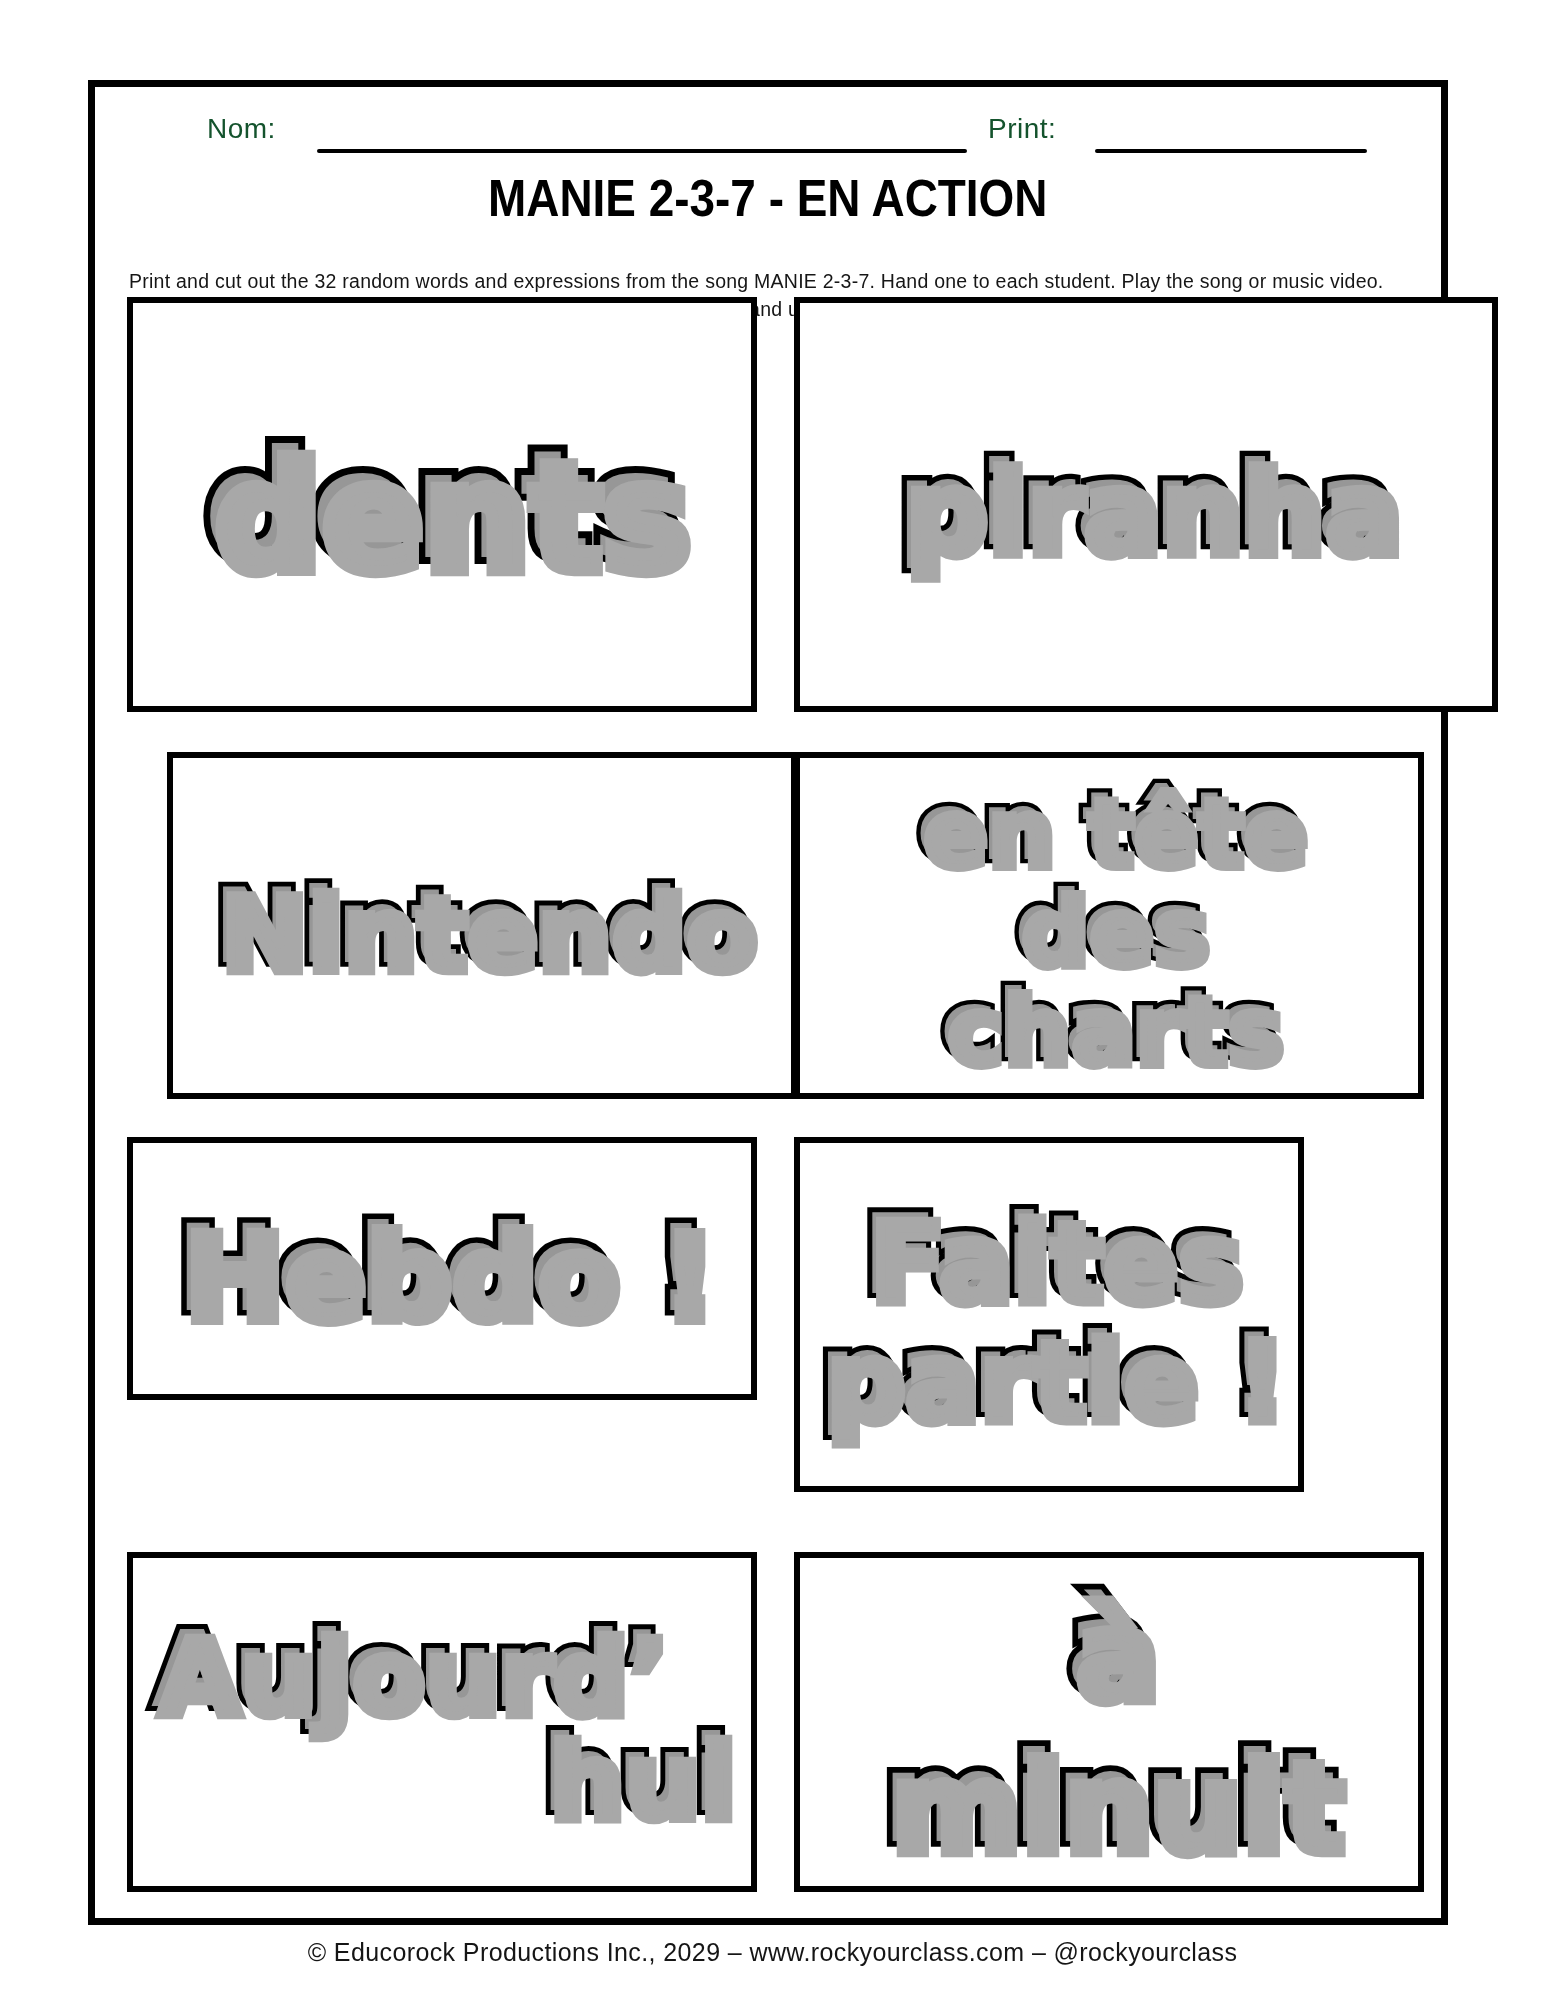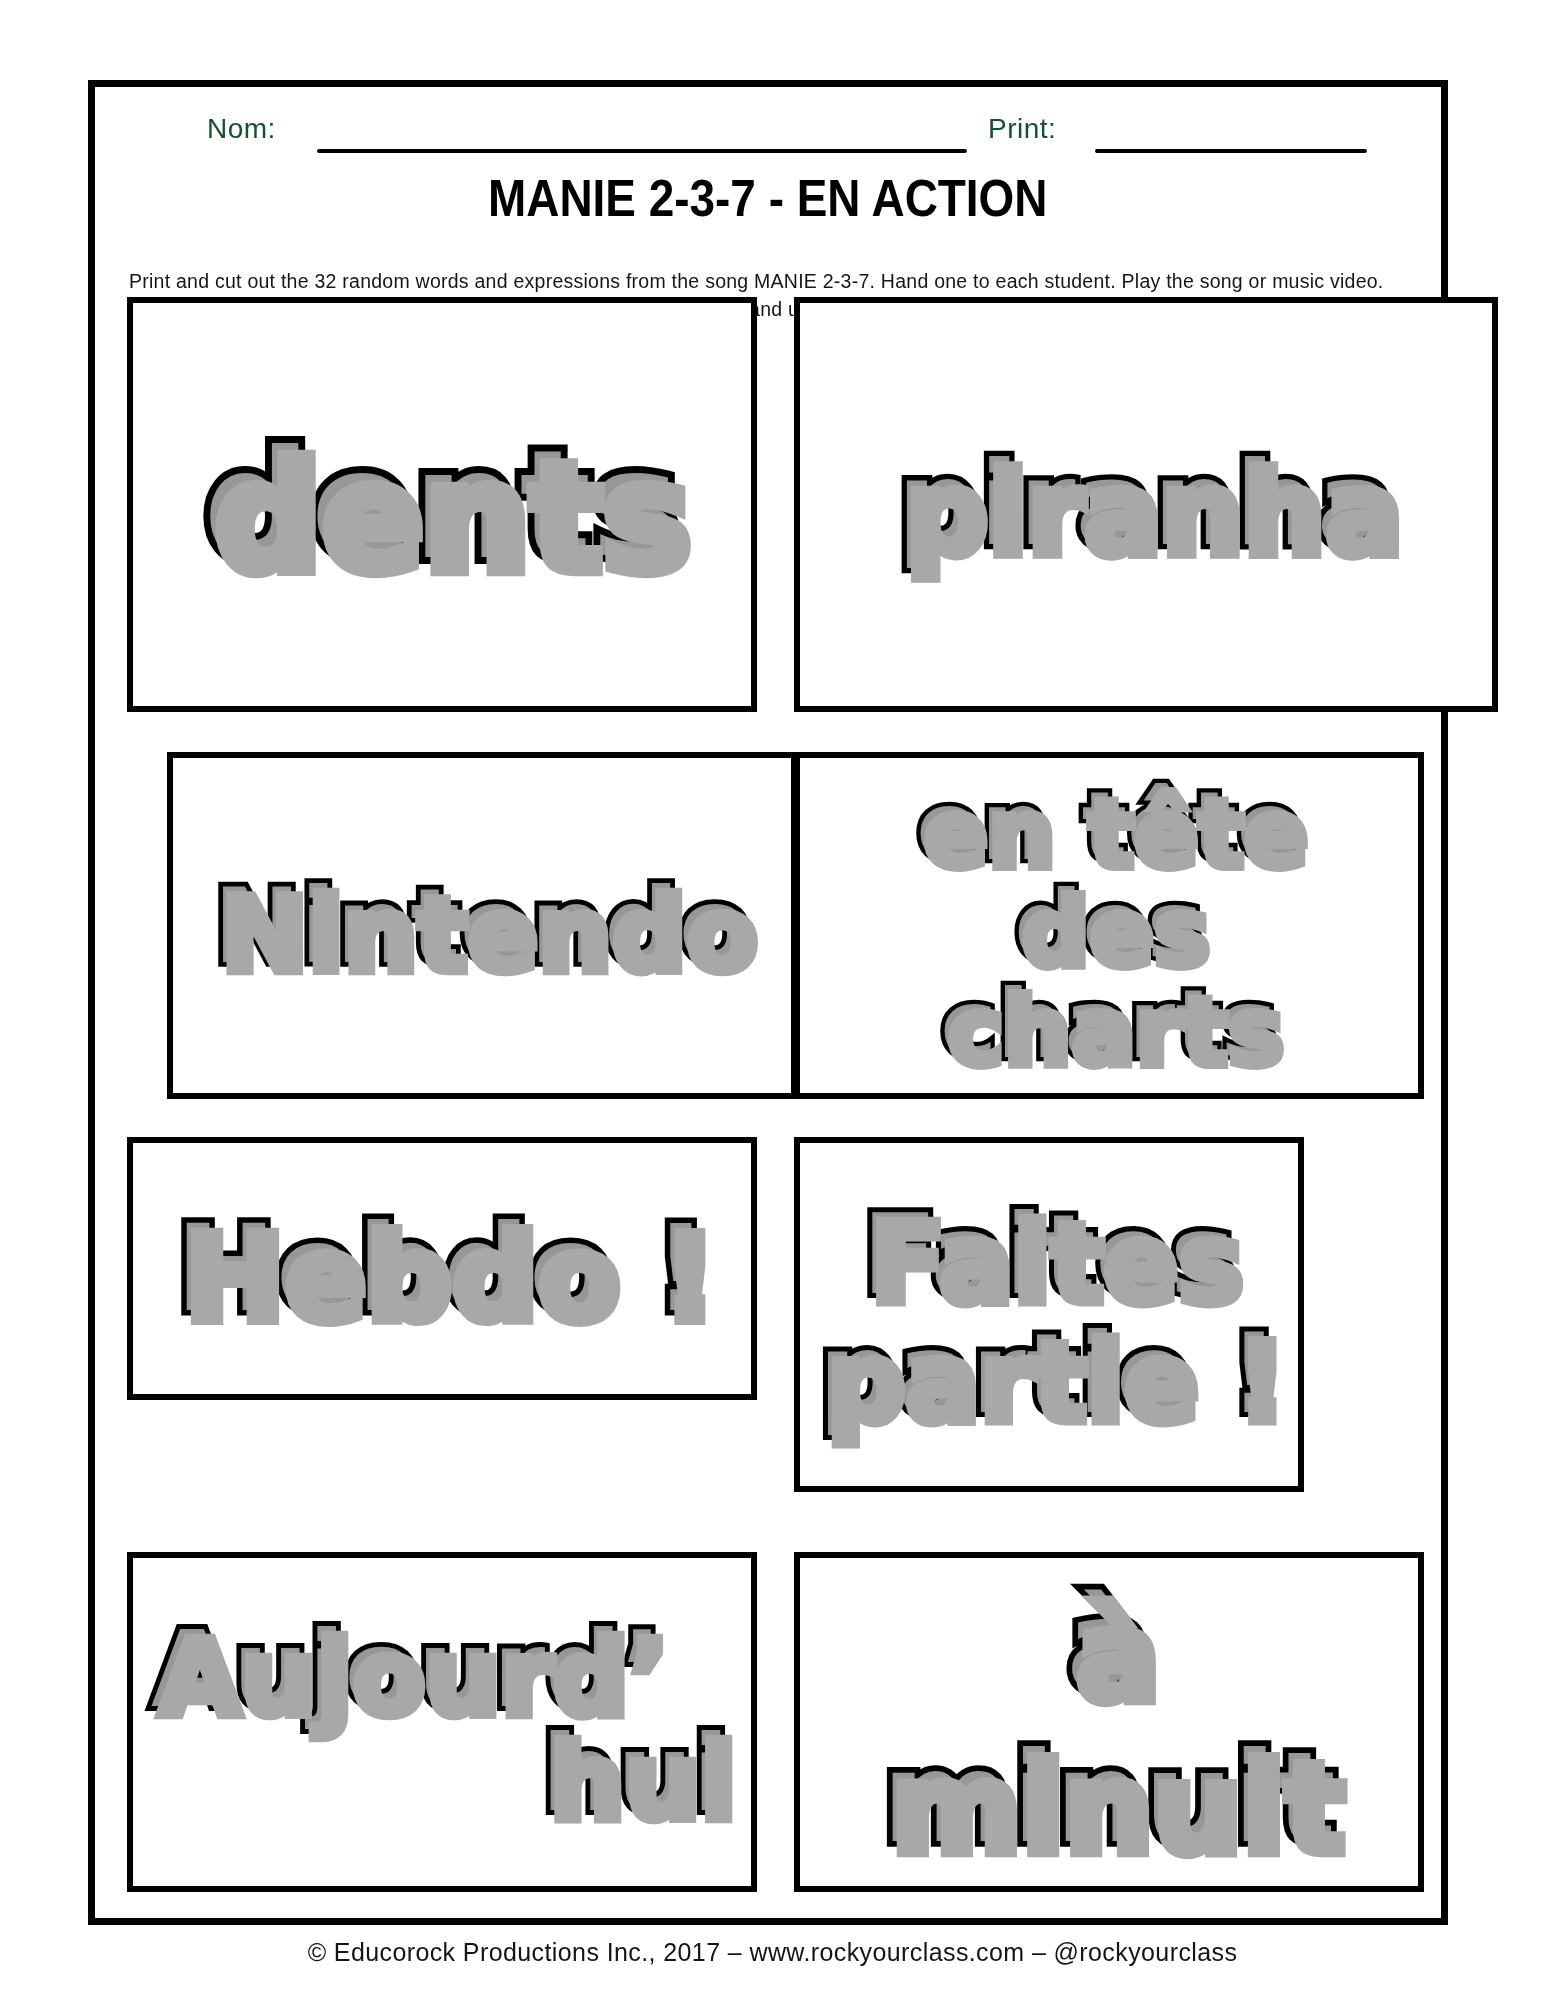--- a/index.html
+++ b/index.html
@@ -168,14 +168,14 @@
       </div>
       <div class="bubble fs125">
         <span class="ly sh">minuit</span>
         <span class="ly ol">minuit</span>
         <span class="ly fi">minuit</span>
       </div>
     </div>
 
   </div>
 
-  <div class="footer">© Educorock Productions Inc., 2017 – www.rockyourclass.com – @rockyourclass</div>
+  <div class="footer">© Educorock Productions Inc., 2029 – www.rockyourclass.com – @rockyourclass</div>
 </div>
 
 </body></html>

